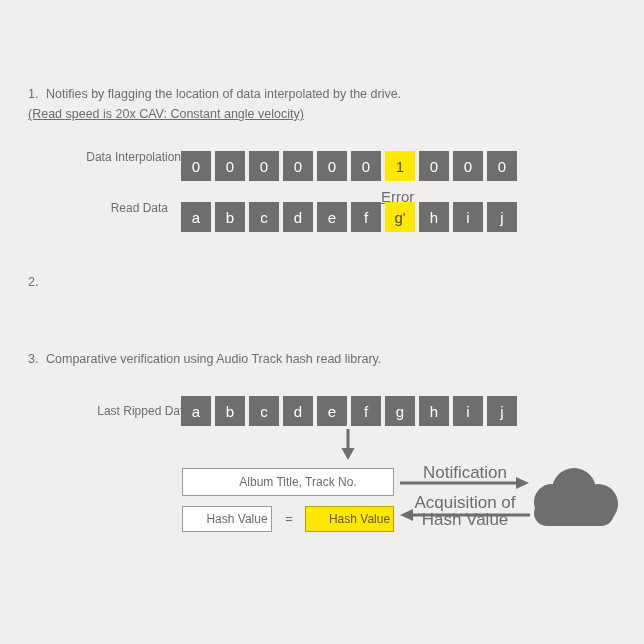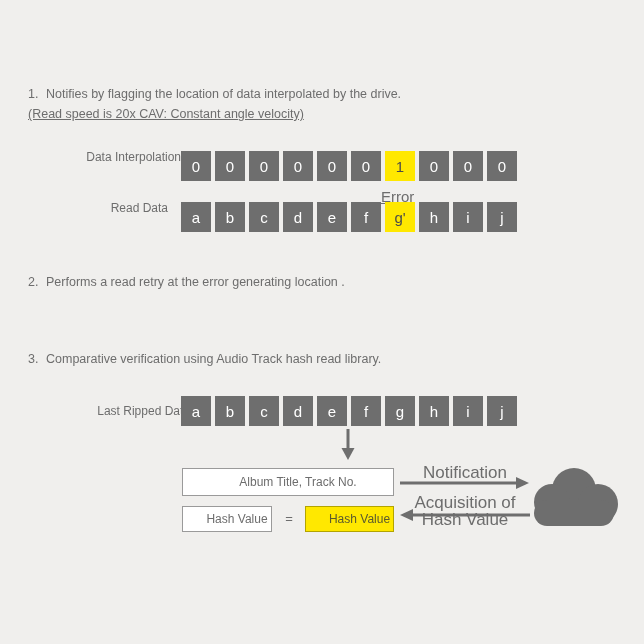--- a/index.html
+++ b/index.html
@@ -163,21 +163,20 @@
       <div class="cell">f</div>
       <div class="cell hl">g'</div>
       <div class="cell">h</div>
       <div class="cell">i</div>
       <div class="cell">j</div>
     </div>
 
   <div class="step" style="left:28px; top:272px;">
     <span class="num">2.</span>
     <span class="lines">
-      <span class="l1">Performs a read retry at the error generating location .</span>
     </span>
   </div>
 
   <div class="step" style="left:28px; top:349px;">
     <span class="num">3.</span>
     <span class="lines">
       <span class="l1">Comparative verification using Audio Track hash read library.</span>
     </span>
   </div>
 

